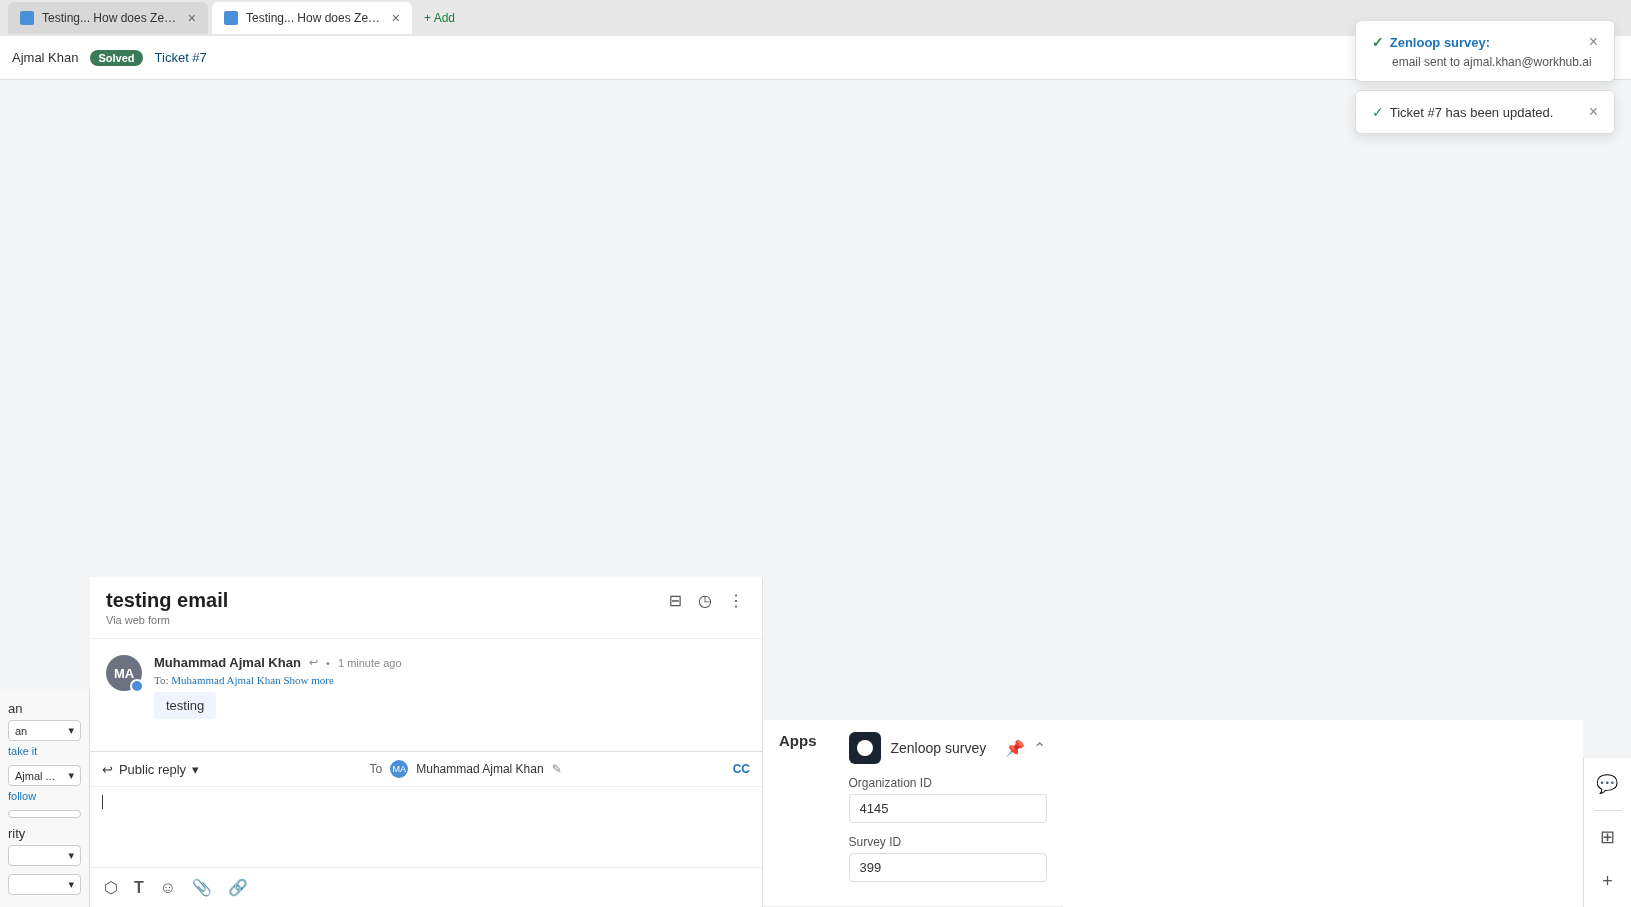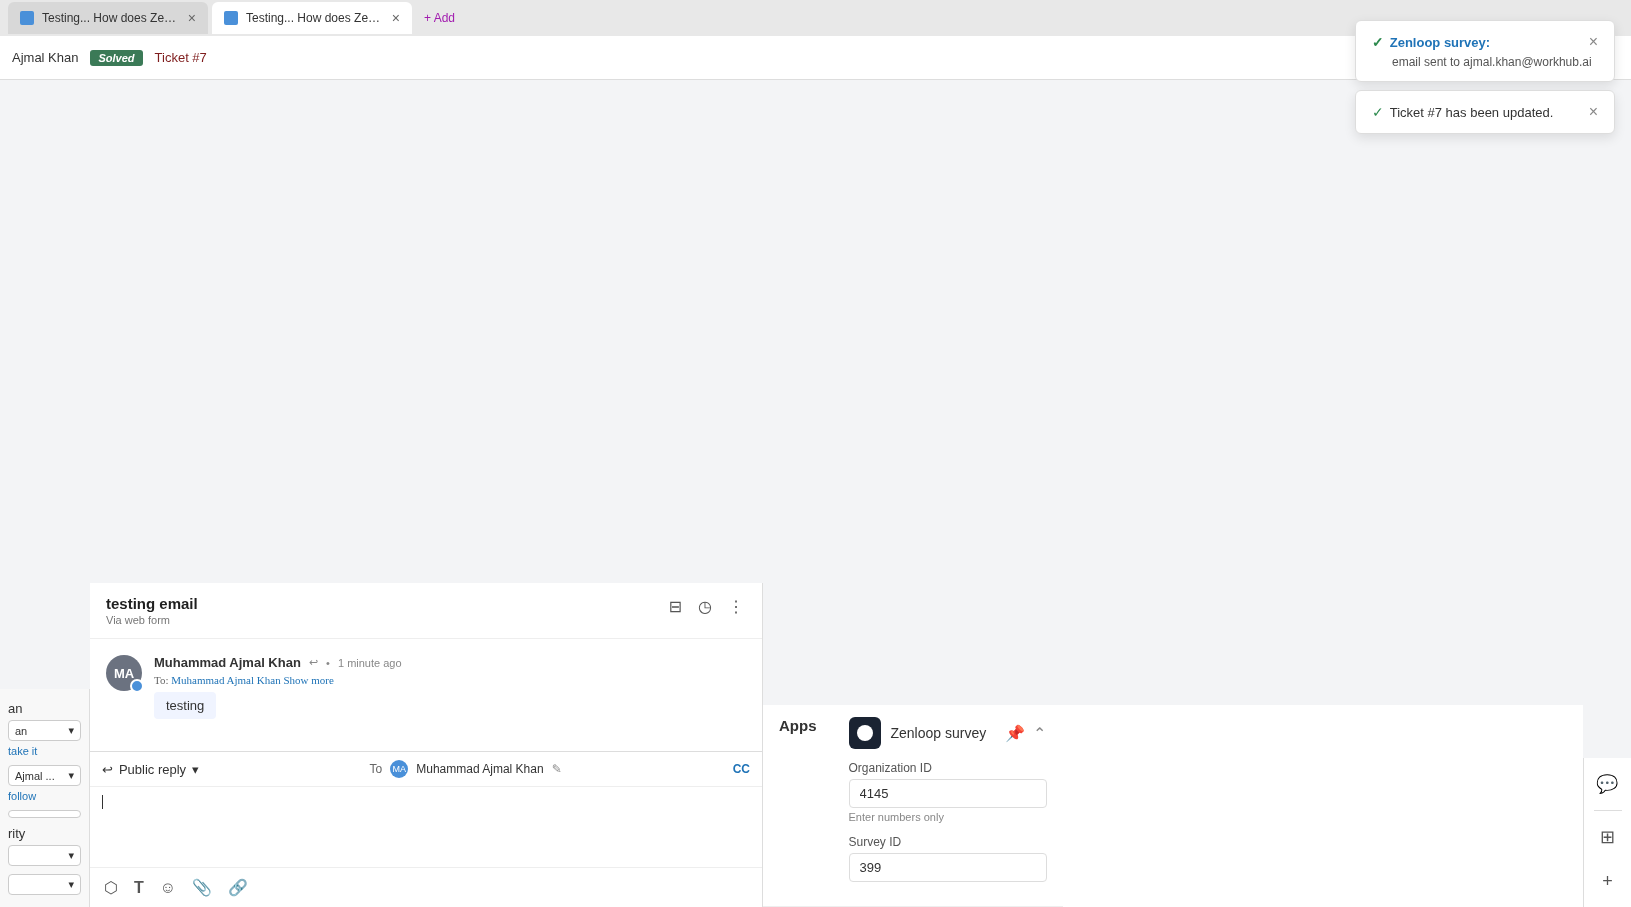--- a/index.html
+++ b/index.html
@@ -10,30 +10,30 @@
       display: flex; align-items: center; background: #e8e8e8; height: 36px; padding: 0 8px; gap: 4px;
     }
     .browser-tab {
       display: flex; align-items: center; background: #fff; border-radius: 6px 6px 0 0; padding: 0 12px; height: 32px; font-size: 12px; gap: 8px; min-width: 160px; max-width: 200px;
     }
     .browser-tab.active { background: #fff; }
     .browser-tab.inactive { background: #d8d8d8; }
     .browser-tab-favicon { width: 14px; height: 14px; background: #4a90d9; border-radius: 2px; flex-shrink: 0; }
     .browser-tab-title { flex: 1; overflow: hidden; text-overflow: ellipsis; white-space: nowrap; font-size: 12px; }
     .browser-tab-close { cursor: pointer; color: #666; font-size: 14px; flex-shrink: 0; }
-    .browser-tab-add { display: flex; align-items: center; gap: 4px; padding: 0 8px; font-size: 12px; color: #a21caf; cursor: pointer; }
+    .browser-tab-add { display: flex; align-items: center; gap: 4px; padding: 0 8px; font-size: 12px; color: #15803d; cursor: pointer; }
 
     
     .topbar {
       display: flex; align-items: center; background: #fff; border-bottom: 1px solid #ddd; height: 44px; padding: 0 12px; gap: 12px;
     }
     .solved-badge {
-      background: #3b7a57; color: #fff; border-radius: 3px; padding: 2px 8px; font-size: 11px; font-weight: 600; font-style: italic;
-    }
-    .ticket-num { color: #7f1d1d; font-size: 13px; }
+      background: #3b7a57; color: #fff; border-radius: 8px; padding: 2px 8px; font-size: 11px; font-weight: 600;
+    }
+    .ticket-num { color: #0c4a6e; font-size: 13px; }
     .topbar-user { color: #333; font-size: 13px; }
 
     
     .main-layout {
       display: flex; height: calc(907px - 80px); align-items: flex-end;
     }
 
     
     .left-sidebar {
       width: 90px; background: #f8f8f8; border-right: 1px solid #ddd; padding: 12px 8px; display: flex; flex-direction: column; gap: 8px;
@@ -47,21 +47,21 @@
       background: #fff; border: 1px solid #ccc; border-radius: 4px; padding: 3px 6px; font-size: 11px;
     }
 
     
     .center-panel {
       flex: 1; display: flex; flex-direction: column; background: #fff; border-right: 1px solid #ddd; overflow: hidden;
     }
     .ticket-header {
       padding: 12px 16px; border-bottom: 1px solid #eee; display: flex; align-items: flex-start; justify-content: space-between;
     }
-    .ticket-title { font-size: 15px; font-weight: 600; color: #1f1f1f; }
+    .ticket-title { font-size: 20px; font-weight: 600; color: #1f1f1f; }
     .ticket-source { font-size: 11px; color: #777; margin-top: 2px; }
     .ticket-actions { display: flex; gap: 12px; align-items: center; }
     .ticket-action-btn { background: none; border: none; cursor: pointer; color: #555; font-size: 16px; padding: 2px; }
 
     .messages-area {
       flex: 1; overflow-y: auto; padding: 16px;
     }
     .message-item { display: flex; gap: 12px; margin-bottom: 16px; }
     .avatar {
       width: 36px; height: 36px; border-radius: 50%; background: #6b7280; display: flex; align-items: center; justify-content: center; color: #fff; font-size: 13px; font-weight: 600; flex-shrink: 0; position: relative;
@@ -296,21 +296,20 @@
           <span class="app-name">Zenloop survey</span>
         </div>
         <div class="app-controls">
           <button class="app-control-btn">📌</button>
           <button class="app-control-btn">⌃</button>
         </div>
       </div>
       <div class="field-group">
         <div class="field-label">Organization ID</div>
         <input class="field-input" type="text" value="4145" style="">
-        <div class="field-hint">Enter numbers only</div>
       </div>
       <div class="field-group">
         <div class="field-label">Survey ID</div>
         <input class="field-input" type="text" value="399" style="">
       </div>
     </div>
   </div>
 
   <div class="icon-bar">
     <button class="icon-bar-btn">💬</button>

